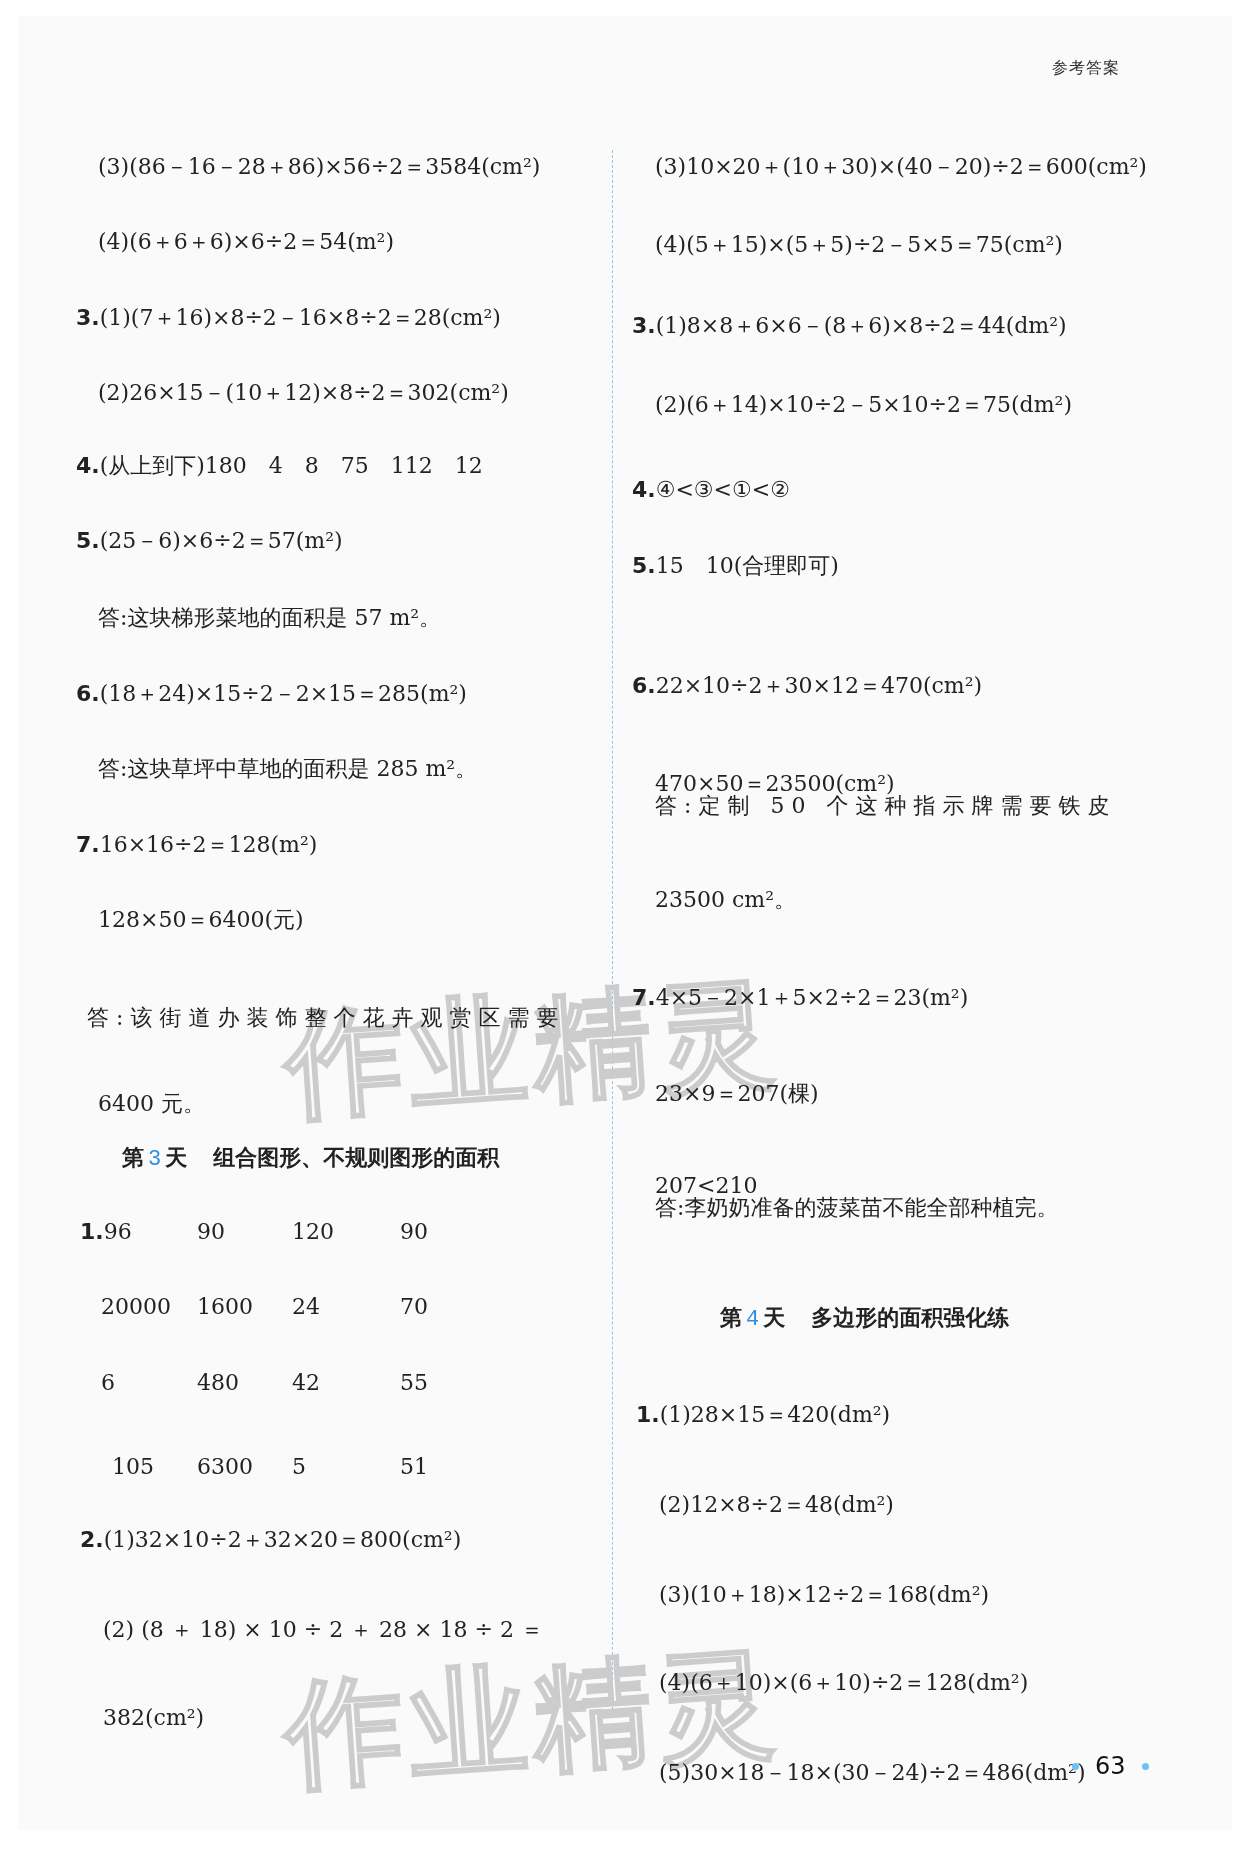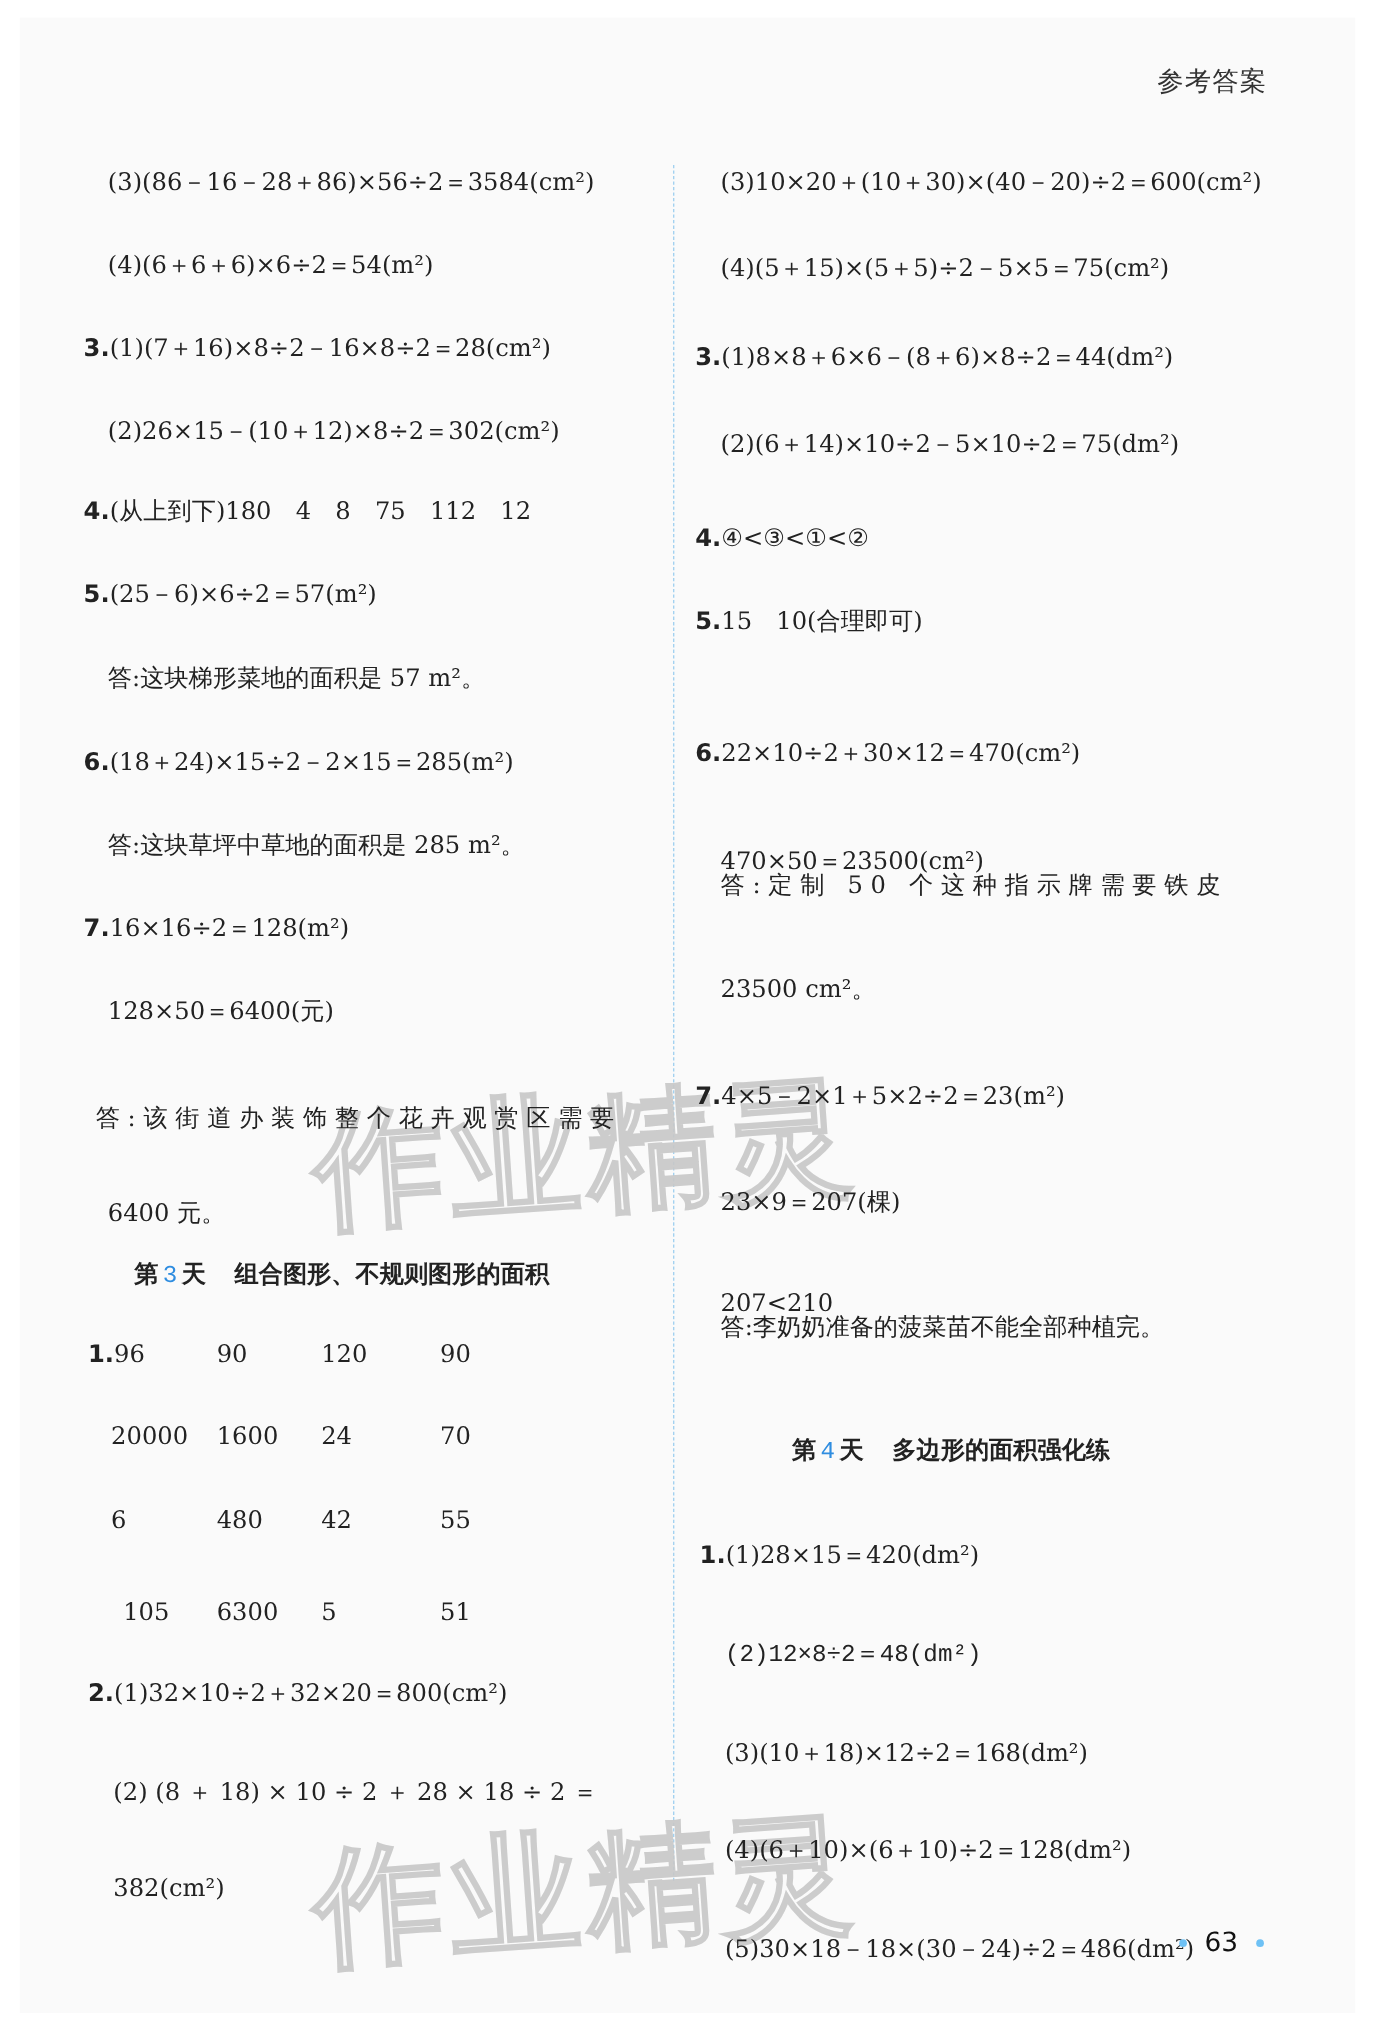--- a/index.html
+++ b/index.html
@@ -9,21 +9,21 @@
       font-family:"DejaVu Serif","Liberation Serif",serif;
       color:#222;
     }
     .page {
       position:absolute; left:18px; top:16px; width:1214px; height:1814px;
       background:#fafafa;
     }
     .header {
       position:absolute; left:1052px; top:58px;
       font-family:"DejaVu Sans","Liberation Sans",sans-serif;
-      font-size:24px; color:#333; letter-spacing:1px;
+      font-size:16px; color:#333; letter-spacing:1px;
     }
     .divider {
       position:absolute; left:612px; top:150px; width:0; height:1560px;
       border-left:1px dashed #8ec8ee;
     }
     .line {
       position:absolute; white-space:nowrap;
       font-size:22px; line-height:30px; height:30px;
       transform:translateY(-15px);
     }
@@ -149,21 +149,21 @@
 <div class="line" style="left:655px; top:1186px;">207&lt;210</div>
 <div class="line" style="left:655px; top:1208px;">答:李奶奶准备的菠菜苗不能全部种植完。</div>
 
 <div class="heading" style="left:720px; top:1320px;">
   <span>第</span><span class="day-num">4</span><span>天</span><span class="gap"></span><span>多边形的面积强化练</span>
 </div>
 
 <div class="line" style="left:636px; top:1415px;">
   <span class="num">1.</span><span>(1)28×15＝420(dm²)</span>
 </div>
-<div class="line" style="left:659px; top:1505px;font-family:Liberation Mono, monospace;">(2)12×8÷2＝48(dm²)</div>
+<div class="line" style="left:659px; top:1505px;">(2)12×8÷2＝48(dm²)</div>
 <div class="line" style="left:659px; top:1595px;">(3)(10＋18)×12÷2＝168(dm²)</div>
 <div class="line" style="left:659px; top:1683px;">(4)(6＋10)×(6＋10)÷2＝128(dm²)</div>
 <div class="line" style="left:659px; top:1773px;">(5)30×18－18×(30－24)÷2＝486(dm²)</div>
 
 <div class="pageno">
   <span class="dot"></span>
   <span>63</span>
   <span class="dot"></span>
 </div>
 

